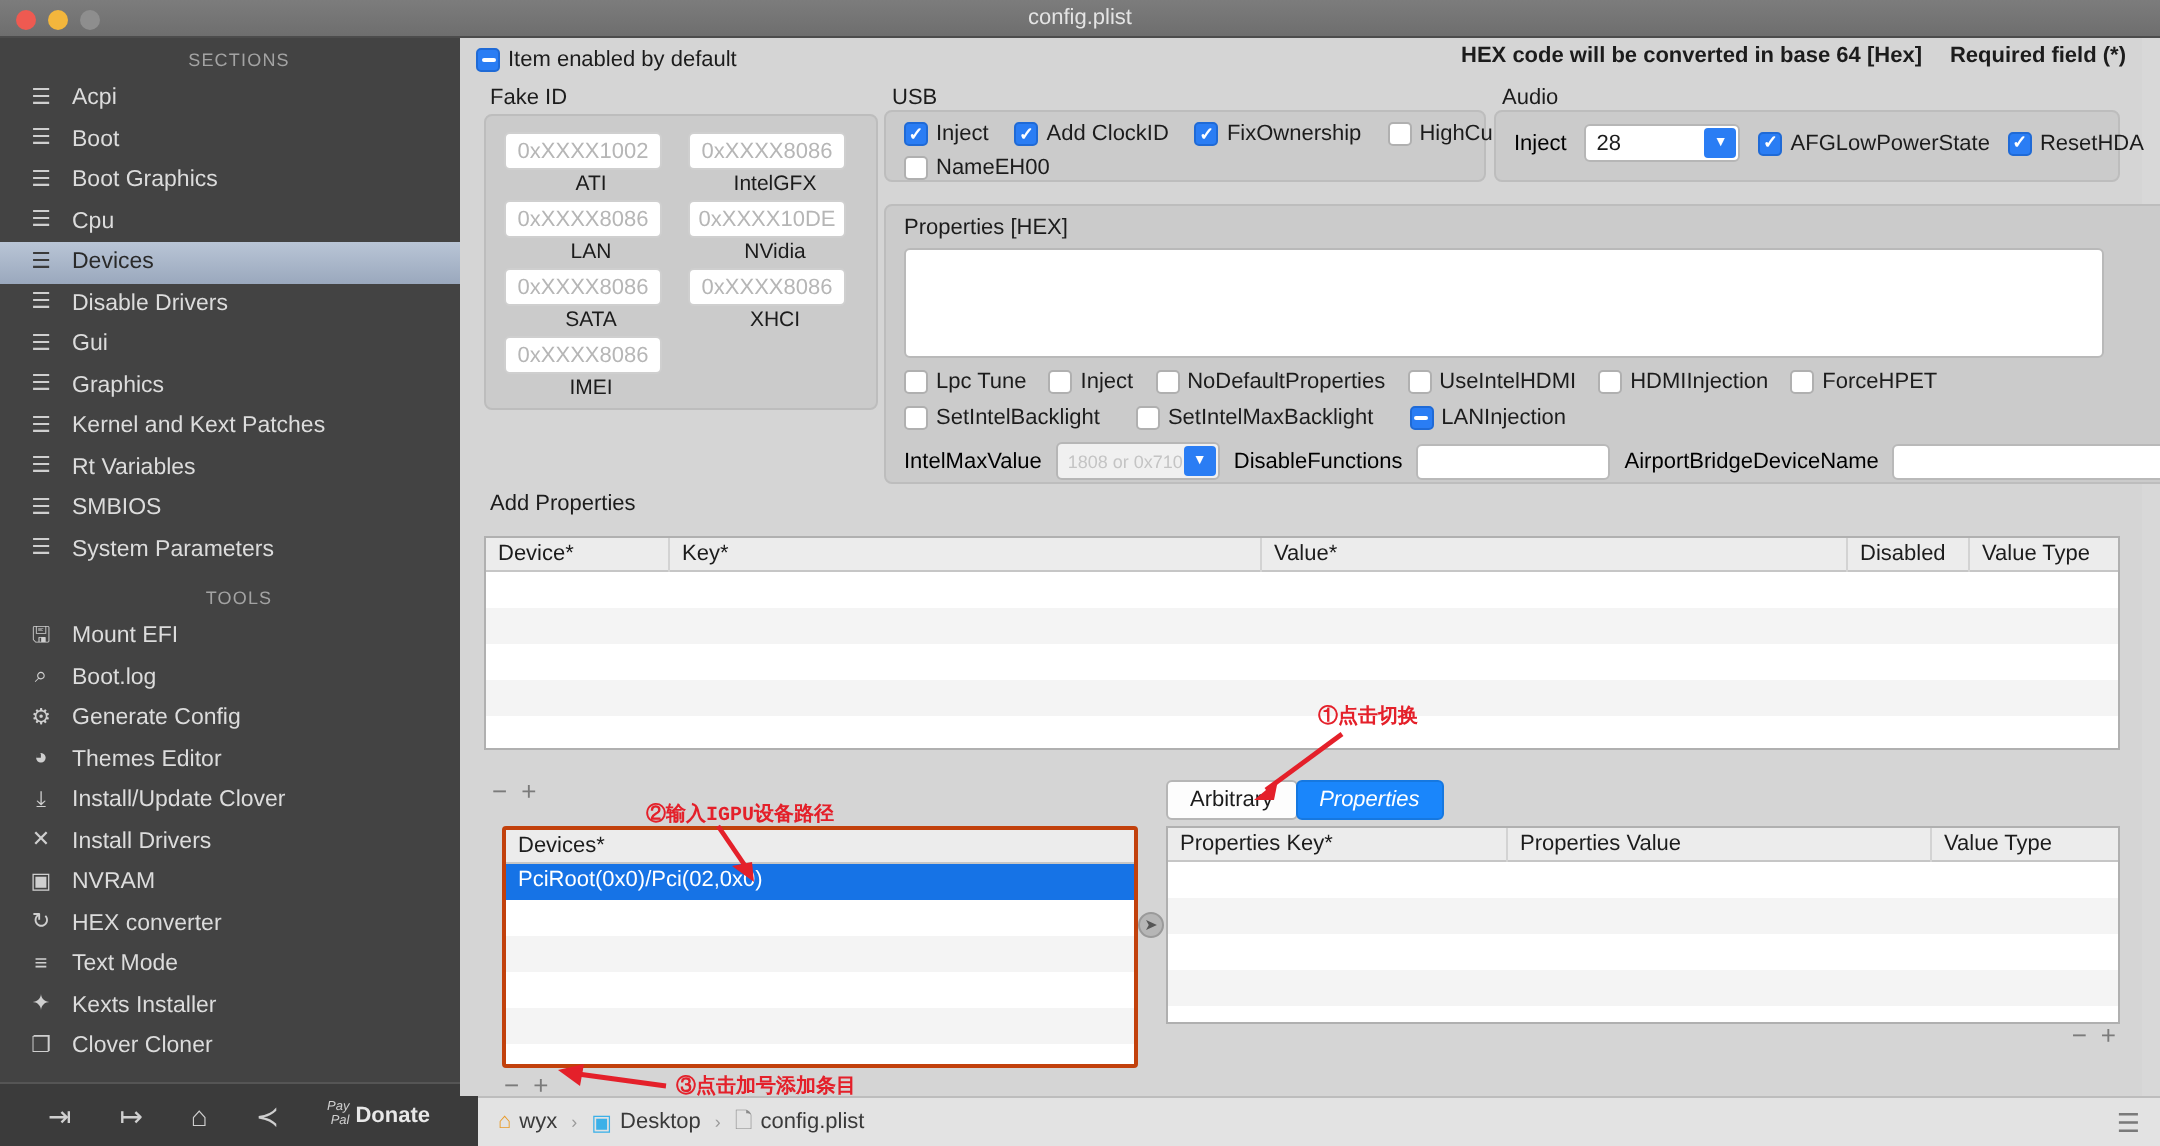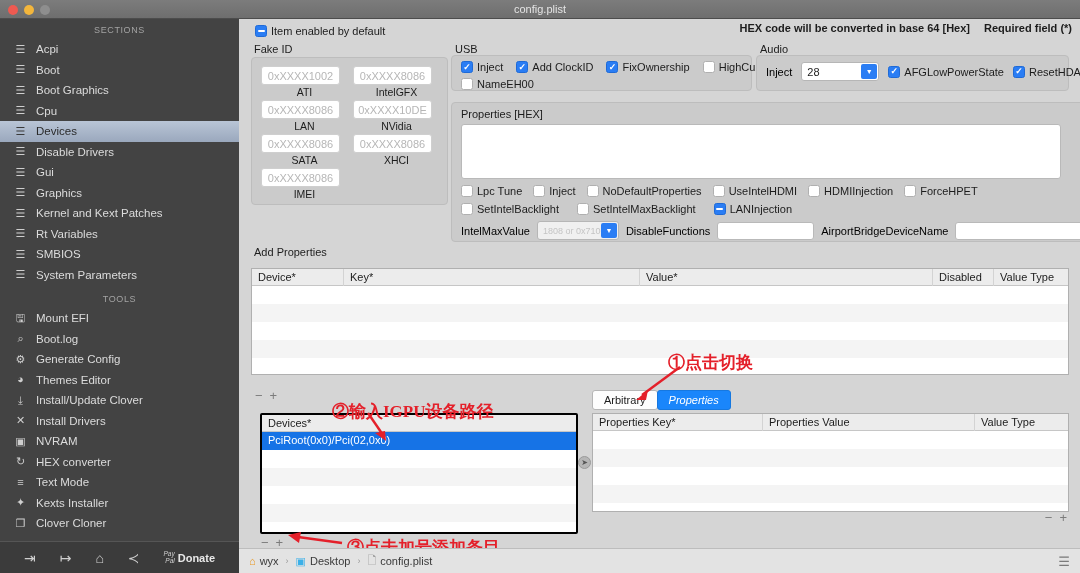--- a/index.html
+++ b/index.html
@@ -56,23 +56,22 @@
     background: #3b3b3b; border-top: 1px solid #555;
     display: flex; align-items: center; justify-content: space-around;
     padding: 0 12px;
   }
   .side-foot .fic { color: #cfcfcf; font-size: 14px; display: flex; align-items: center; gap: 3px; }
   .donate { font-size: 11px; font-weight: bold; color: #e8e8e8; }
   .paypal { font-size: 6.5px; font-style: italic; line-height: 6.5px; color: #cfcfcf; text-align: right; }
 
   
   .main {
-    position: absolute; left: 239px; top: 19px; width: 841px; height: 529px;
+    position: absolute; left: 230px; top: 19px; width: 841px; height: 529px;
     background: #d5d5d5;
-    padding-left: 8px;
   }
   .topbar {
     position: relative; height: 18px; padding: 3px 8px 0 8px;
     font-size: 11px; color: #1c1c1c;
   }
   .topbar .right {
     position: absolute; right: 8px; top: 3px; display: flex; gap: 14px;
   }
   .cb {
     display: inline-flex; align-items: center; gap: 4px;
@@ -146,26 +145,26 @@
     align-items: center; height: 14px;
   }
   .tab {
     height: 20px; padding: 0 11px; font-size: 11px;
     display: inline-flex; align-items: center;
     background: #fdfdfd; border: 1px solid #b6b6b6; border-radius: 3px;
     color: #1c1c1c;
   }
   .tab.active { background: #1a86fb; color: #fff; border-color: #1678e0; font-style: italic; }
 
-  .sel-outline { border: 2px solid #000000; border-radius: 2px; }
+  .sel-outline { border: 2px solid #c2410c; border-radius: 2px; }
 
   
   .anno {
-    position: absolute; color: #e4202a; font-size: 17px;
-    font-family: Liberation Serif, serif;
+    position: absolute; color: #e4202a; font-size: 10px;
+    font-family: Liberation Mono, monospace;
     font-weight: bold; white-space: nowrap;
   }
   .arrow-svg { position: absolute; }
 
   
   .bottombar {
     position: absolute; left: 239px; bottom: 0; width: 841px; height: 25px;
     background: #e3e3e3; border-top: 1px solid #bdbdbd;
     display: flex; align-items: center; padding: 0 10px; gap: 5px;
     font-size: 11px; color: #3a3a3a;

